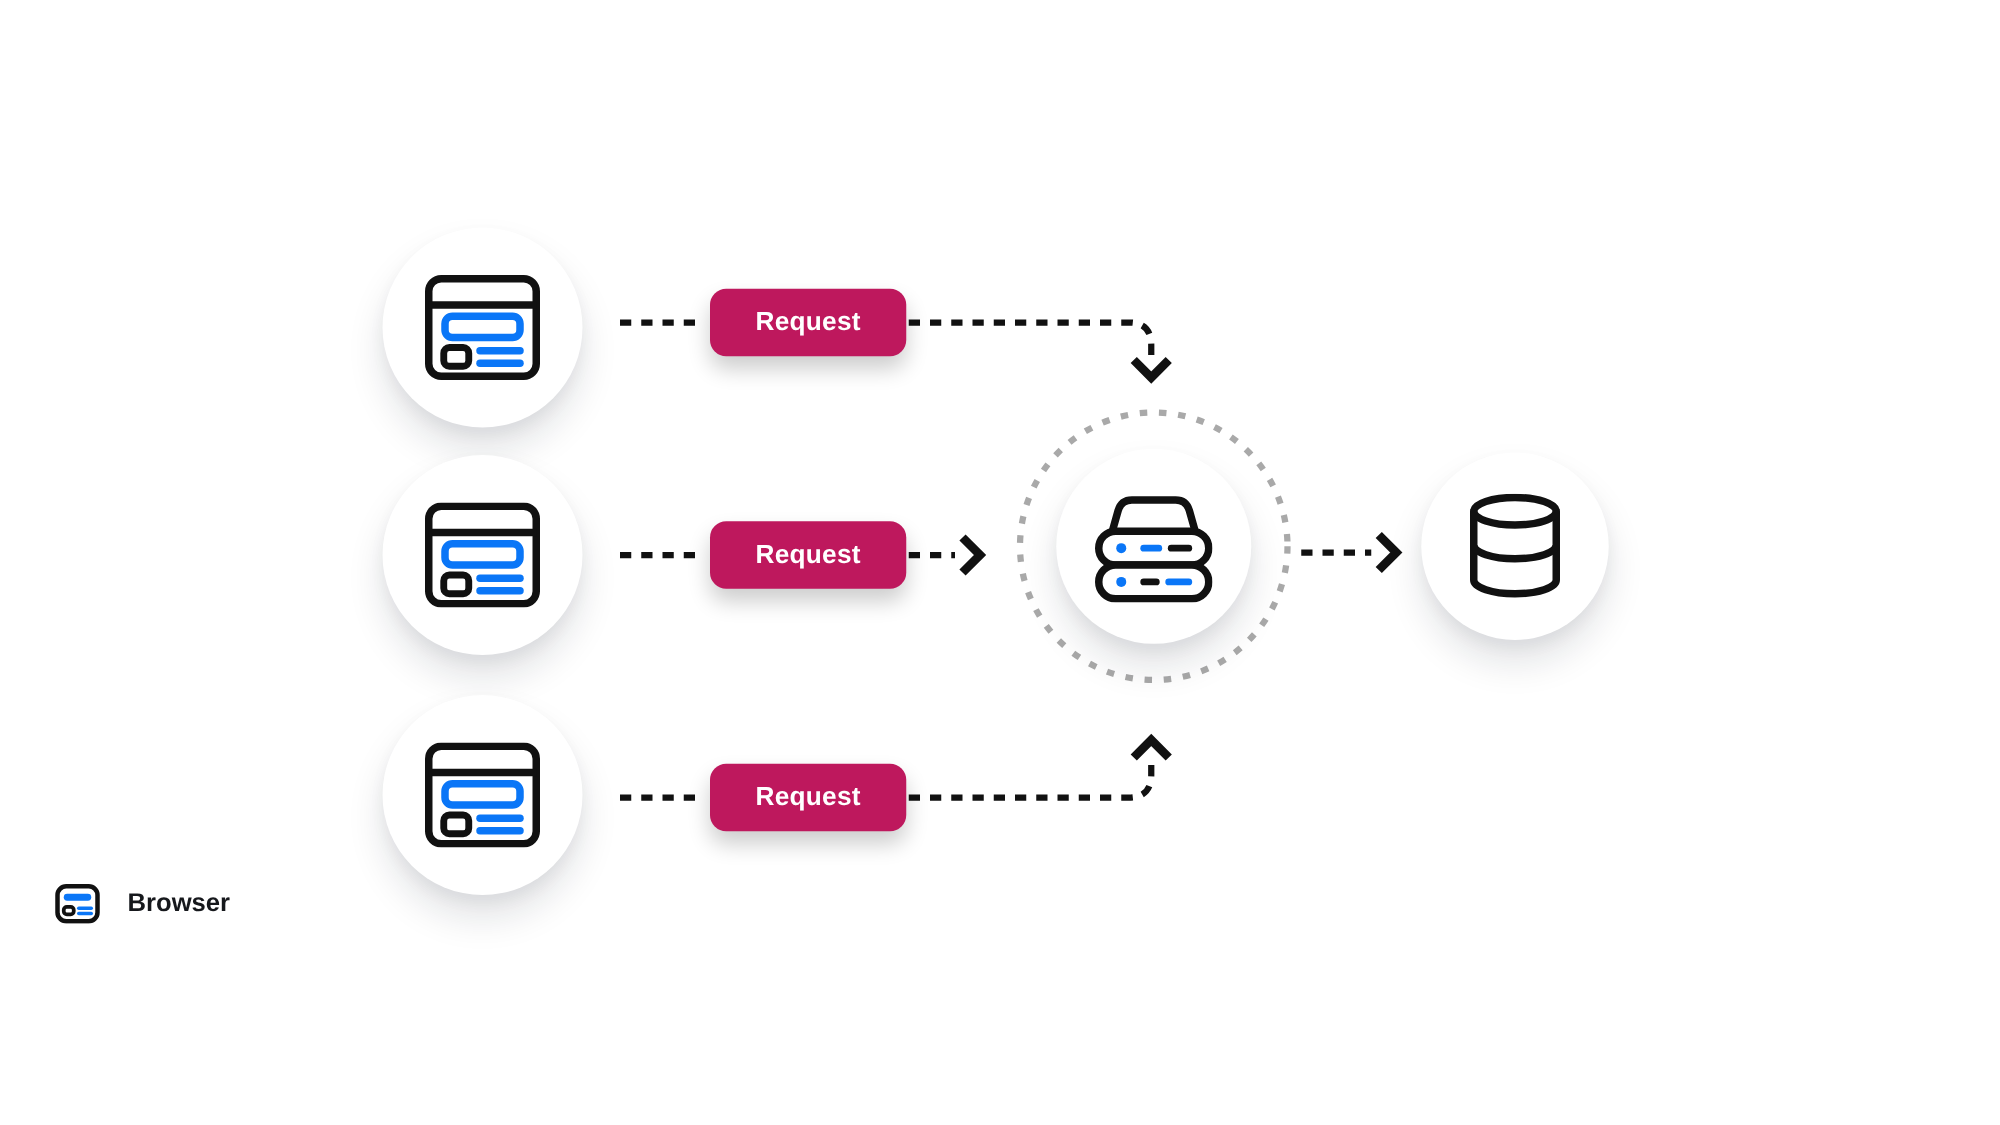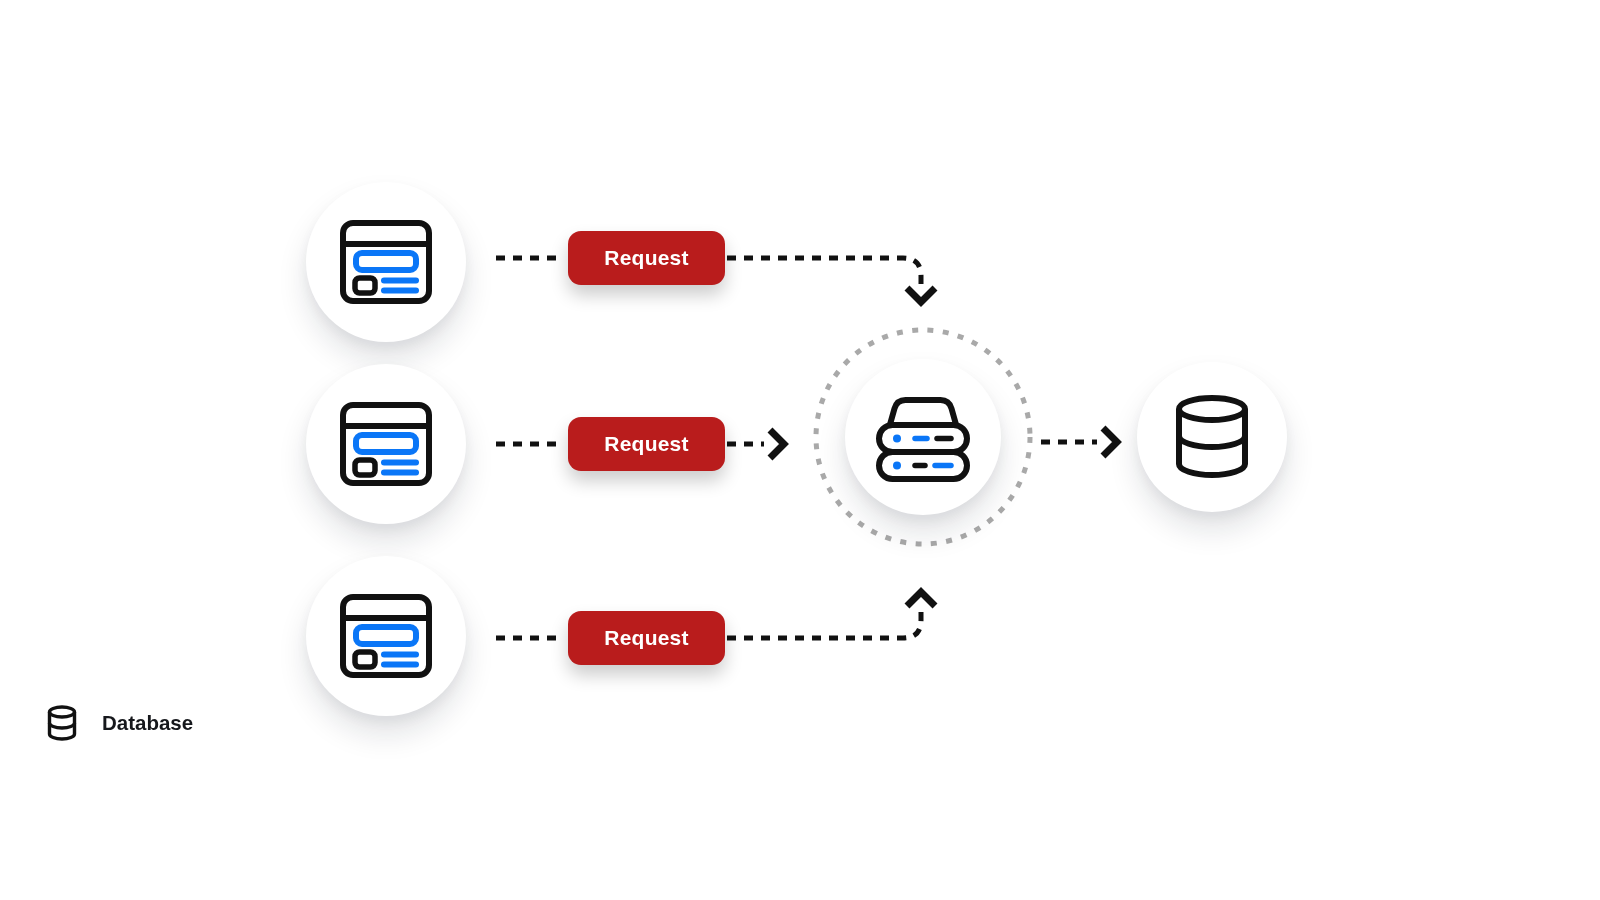--- a/index.html
+++ b/index.html
@@ -22,21 +22,21 @@
   }
   .browser-circle { width: 160px; height: 160px; left: 306px; }
   .server-circle  { width: 156px; height: 156px; left: 845px; top: 359px; }
   .db-circle      { width: 150px; height: 150px; left: 1137px; top: 362px; }
   .request-badge {
     position: absolute;
     left: 568px;
     width: 157px;
     height: 54px;
     border-radius: 13px;
-    background: #b91c1c;
+    background: #be185d;
     color: #ffffff;
     font-size: 21px;
     font-weight: 700;
     letter-spacing: 0.2px;
     display: flex;
     align-items: center;
     justify-content: center;
     box-shadow: 0 10px 18px rgba(0, 0, 0, 0.20);
   }
   .connectors {
@@ -146,27 +146,29 @@
   <div class="node-circle db-circle">
     <svg width="72" height="84" viewBox="0 0 72 84">
       <path d="M3,14 V69 A33 11 0 0 0 69,69 V14" fill="none" stroke="#111111" stroke-width="6"></path>
       <ellipse cx="36" cy="14" rx="33" ry="11" fill="none" stroke="#111111" stroke-width="6"></ellipse>
       <path d="M3,41 A33 11 0 0 0 69,41" fill="none" stroke="#111111" stroke-width="6"></path>
     </svg>
   </div>
 
   <div class="legend">
 
+    <div class="legend-row">
+      <span class="legend-icon">
+        <svg width="36" height="32" viewBox="0 0 36 32">
+          <rect x="2" y="2" width="32" height="28" rx="7" fill="#ffffff" stroke="#111111" stroke-width="3.6"></rect>
+          <rect x="7" y="8" width="22" height="5.5" rx="2.75" fill="#0a76f7"></rect>
+          <rect x="7" y="18.5" width="8" height="6" rx="2.5" fill="none" stroke="#111111" stroke-width="3"></rect>
+          <path d="M19,19.5 H29" stroke="#0a76f7" stroke-width="2.8" stroke-linecap="round"></path>
+          <path d="M19,23.8 H29" stroke="#0a76f7" stroke-width="2.8" stroke-linecap="round"></path>
+        </svg>
+      </span>
+      <span class="legend-label">Browser</span>
+    </div>
 
 
-    <div class="legend-row">
-      <span class="legend-icon">
-        <svg width="30" height="36" viewBox="0 0 30 36">
-          <path d="M2.5,7 V29 A12.5 5 0 0 0 27.5,29 V7" fill="none" stroke="#111111" stroke-width="3.4"></path>
-          <ellipse cx="15" cy="7" rx="12.5" ry="5" fill="none" stroke="#111111" stroke-width="3.4"></ellipse>
-          <path d="M2.5,18 A12.5 5 0 0 0 27.5,18" fill="none" stroke="#111111" stroke-width="3.4"></path>
-        </svg>
-      </span>
-      <span class="legend-label">Database</span>
-    </div>
 
   </div>
 </div>
 
 </body></html>

